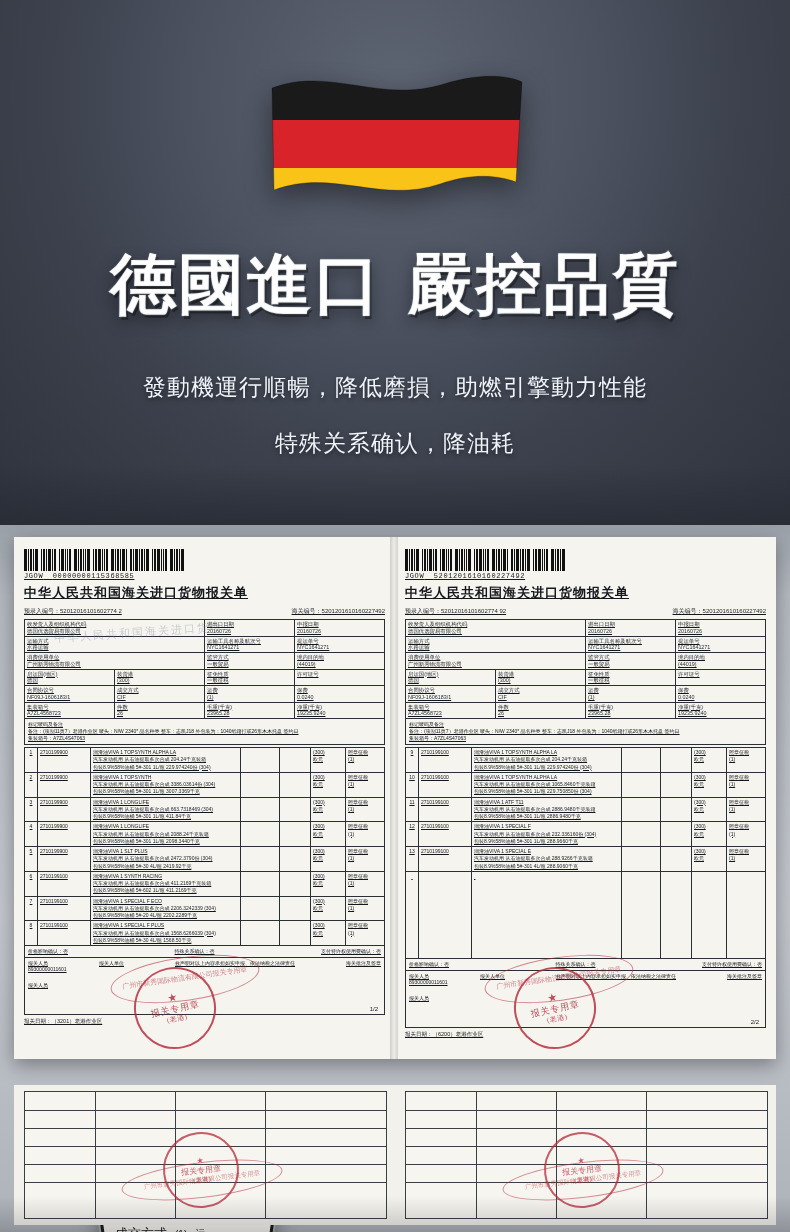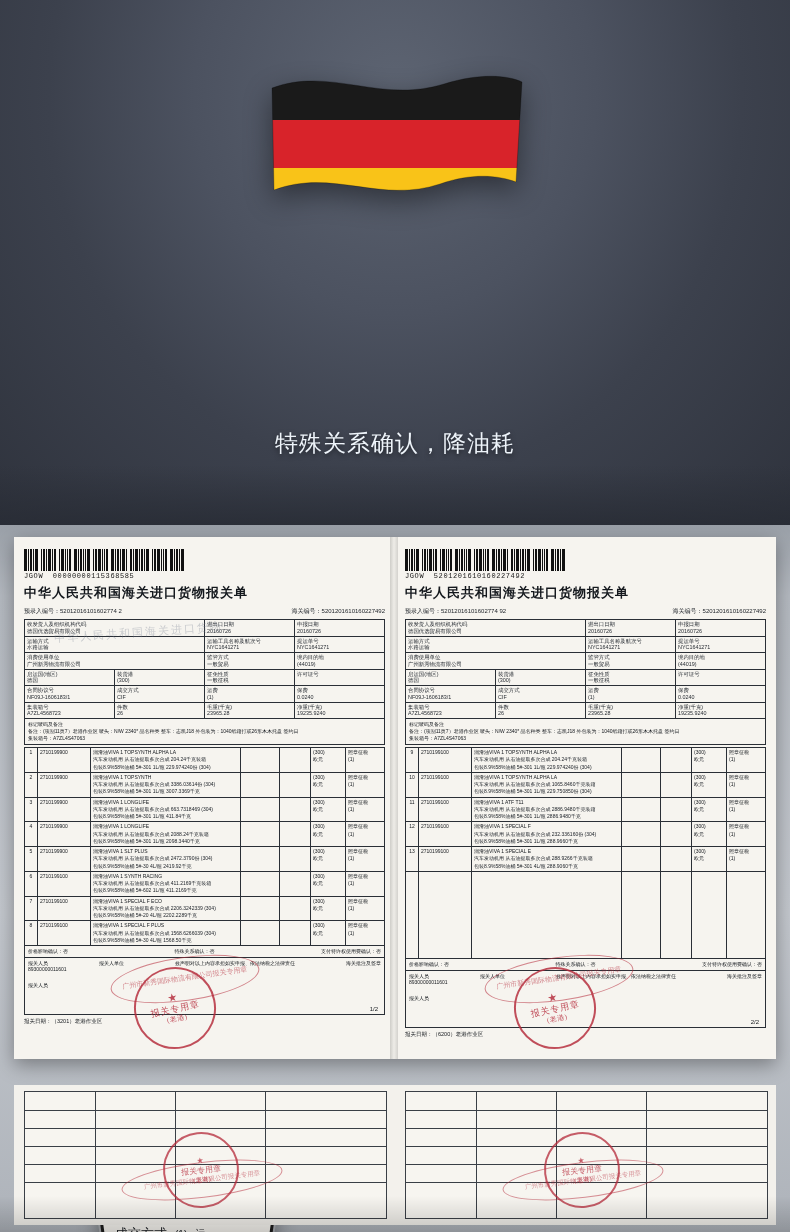--- a/index.html
+++ b/index.html
@@ -130,20 +130,21 @@
 
   .sheet {
     position: absolute;
     top: 0;
     width: 381px;
     height: 522px;
     box-sizing: border-box;
     padding: 8px 10px 3px 10px;
     font-family: "Liberation Sans", sans-serif;
     color: #14181d;
+    text-decoration: underline;
   }
   .sheet.left { left: 0; }
   .sheet.right { left: 381px; }
 
   .barcode {
     height: 26px;
     display: flex;
     align-items: flex-end;
     gap: 1px;
     margin-bottom: 1px;
@@ -444,21 +445,25 @@
           <rect x="0" y="0" width="270" height="50" fill="#1a1a1a"></rect>
           <rect x="0" y="50" width="270" height="48" fill="#d8232a"></rect>
           <rect x="0" y="98" width="270" height="56" fill="#f9c318"></rect>
           <path d="M0,0 L270,0 L270,150 L0,150 Z" fill="url(#g1)" opacity="0"></path>
         </g>
         <path d="M12,18 C70,-4 120,34 184,14 C222,2 250,6 262,12 L256,112
                  C240,106 214,102 180,114 C120,134 72,98 14,120 Z" fill="none" stroke="rgba(0,0,0,0.25)" stroke-width="1"></path>
       </svg>
     </div>
 
-
+    <div class="headline">
+      <span>德國進口</span><span class="gap"></span><span>嚴控品質</span>
+    </div>
+
+    <div class="sub1">發動機運行順暢，降低磨損，助燃引擎動力性能</div>
     <div class="sub2">特殊关系确认，降油耗</div>
   </div>
 
   <div class="docshot">
     <div class="backdrop"></div>
 
     <div class="paper">
 
       <div class="sheet left">
         <div class="barcode">

